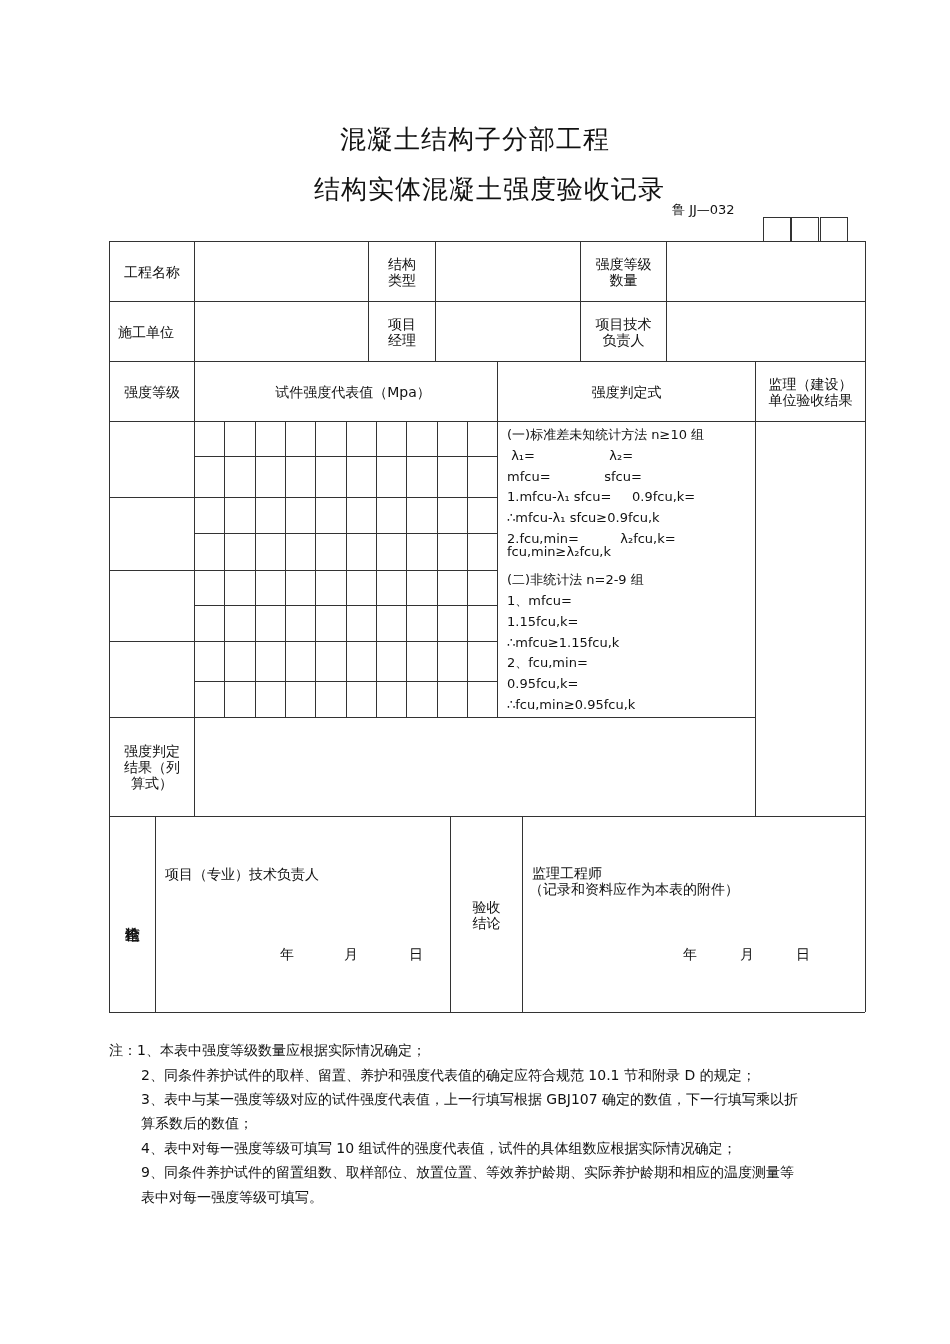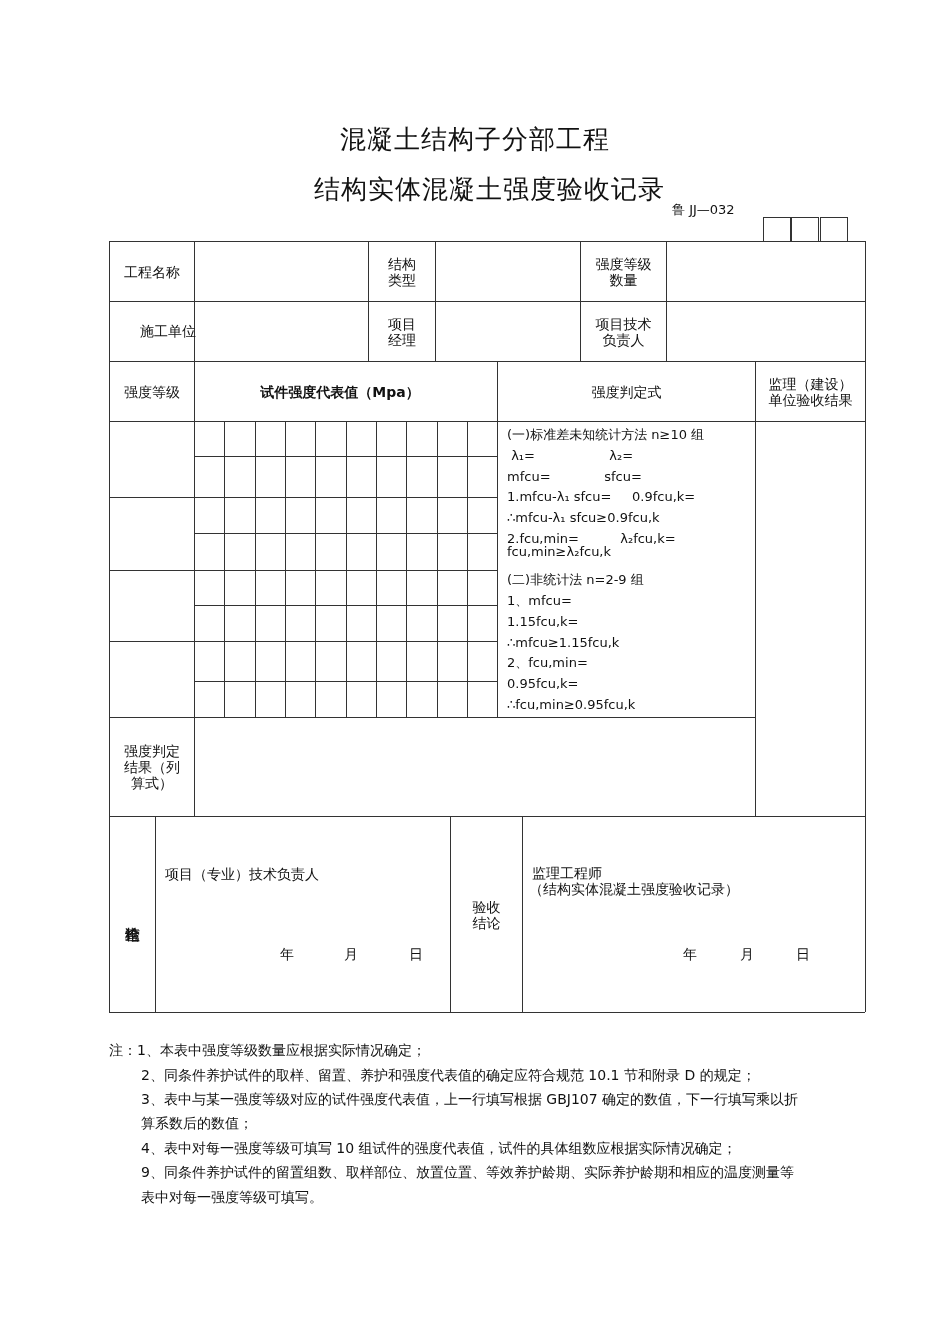--- a/index.html
+++ b/index.html
@@ -78,31 +78,31 @@
 
 <div class="cell-text" style="left:110px; top:242px; width:84px; height:59px;">工程名称</div>
 <div class="cell-text" style="left:195px; top:242px; width:173px; height:59px;"></div>
 <div class="cell-text" style="left:369px; top:242px; width:66px; height:59px; white-space:pre;">结构
 类型</div>
 <div class="cell-text" style="left:436px; top:242px; width:144px; height:59px;"></div>
 <div class="cell-text" style="left:581px; top:242px; width:85px; height:59px; white-space:pre;">强度等级
 数量</div>
 <div class="cell-text" style="left:667px; top:242px; width:198px; height:59px;"></div>
 
-<div class="cell-text" style="left:126px; top:302px; width:84px; height:59px;font-family:Liberation Serif, serif;">施工单位</div>
+<div class="cell-text" style="left:104px; top:302px; width:84px; height:59px;">施工单位</div>
 <div class="cell-text" style="left:195px; top:302px; width:173px; height:59px;"></div>
 <div class="cell-text" style="left:369px; top:302px; width:66px; height:59px; white-space:pre;">项目
 经理</div>
 <div class="cell-text" style="left:436px; top:302px; width:144px; height:59px;"></div>
 <div class="cell-text" style="left:581px; top:302px; width:85px; height:59px; white-space:pre;">项目技术
 负责人</div>
 <div class="cell-text" style="left:667px; top:302px; width:198px; height:59px;"></div>
 
 <div class="cell-text" style="left:110px; top:362px; width:84px; height:59px;">强度等级</div>
-<div class="cell-text" style="left:189px; top:362px; width:302px; height:59px;font-weight:bold;">试件强度代表值（Mpa）</div>
+<div class="cell-text" style="left:202px; top:362px; width:302px; height:59px;">试件强度代表值（Mpa）</div>
 <div class="cell-text" style="left:498px; top:362px; width:257px; height:59px;">强度判定式</div>
 <div class="cell-text" style="left:756px; top:362px; width:109px; height:59px; white-space:pre;">监理（建设）
 单位验收结果</div>
 
 <div class="abs" style="left:110px; top:422px; width:84px; height:75px;"></div>
 <div class="abs" style="left:110px; top:498px; width:84px; height:72px;"></div>
 <div class="abs" style="left:110px; top:571px; width:84px; height:70px;"></div>
 <div class="abs" style="left:110px; top:642px; width:84px; height:75px;"></div>
 <div class="abs" style="left:195px; top:422px; width:302px; height:295px;"></div>
 <div class="abs" style="left:756px; top:422px; width:109px; height:394px;"></div>
@@ -133,21 +133,21 @@
 <div class="abs" style="left:156px; top:817px; width:294px; height:195px;">
   <div class="abs" style="left:9px; top:49px; font-size:14px; white-space:nowrap;">项目（专业）技术负责人</div>
   <div class="abs" style="left:124px; top:129px; font-size:14px;">年</div>
   <div class="abs" style="left:188px; top:129px; font-size:14px;">月</div>
   <div class="abs" style="left:253px; top:129px; font-size:14px;">日</div>
 </div>
 <div class="cell-text" style="left:451px; top:817px; width:71px; height:195px; white-space:pre;">验收
 结论</div>
 <div class="abs" style="left:523px; top:817px; width:342px; height:195px;">
   <div class="abs" style="left:9px; top:48px; font-size:14px; white-space:nowrap; line-height:16px;">监理工程师</div>
-  <div class="abs" style="left:6px; top:64px; font-size:14px; white-space:nowrap; line-height:16px;">（结构实体混凝土强度验收记录）</div>
+  <div class="abs" style="left:6px; top:64px; font-size:14px; white-space:nowrap; line-height:16px;">（记录和资料应作为本表的附件）</div>
   <div class="abs" style="left:160px; top:129px; font-size:14px;">年</div>
   <div class="abs" style="left:217px; top:129px; font-size:14px;">月</div>
   <div class="abs" style="left:273px; top:129px; font-size:14px;">日</div>
 </div>
 
 <div>
   <div class="note" style="left:109px; top:1041px;">注：1、本表中强度等级数量应根据实际情况确定；</div>
   <div class="note" style="left:141px; top:1066px;">2、同条件养护试件的取样、留置、养护和强度代表值的确定应符合规范 10.1 节和附录 D 的规定；</div>
   <div class="note" style="left:141px; top:1090px;">3、表中与某一强度等级对应的试件强度代表值，上一行填写根据 GBJ107 确定的数值，下一行填写乘以折</div>
   <div class="note" style="left:141px; top:1114px;">算系数后的数值；</div>

